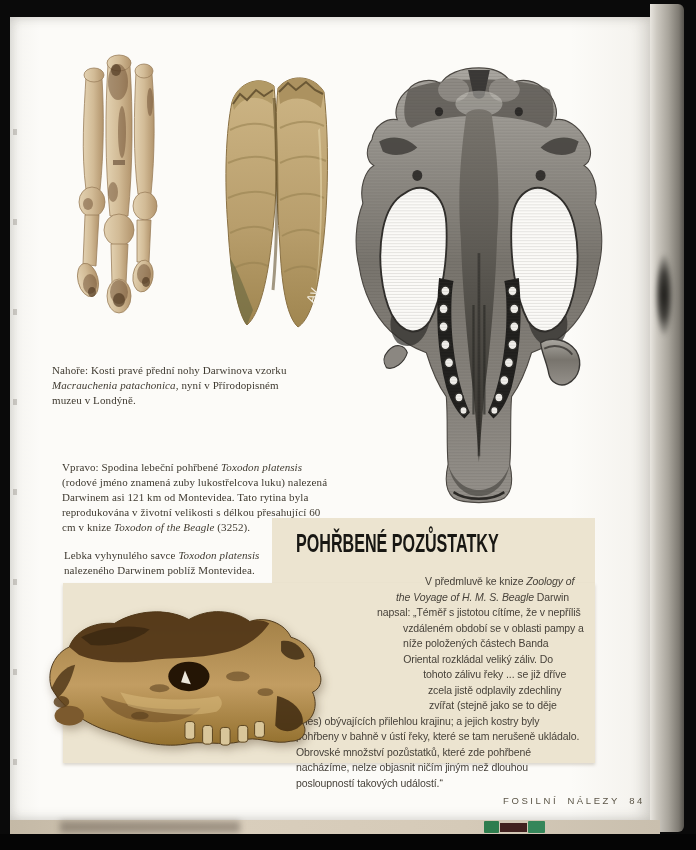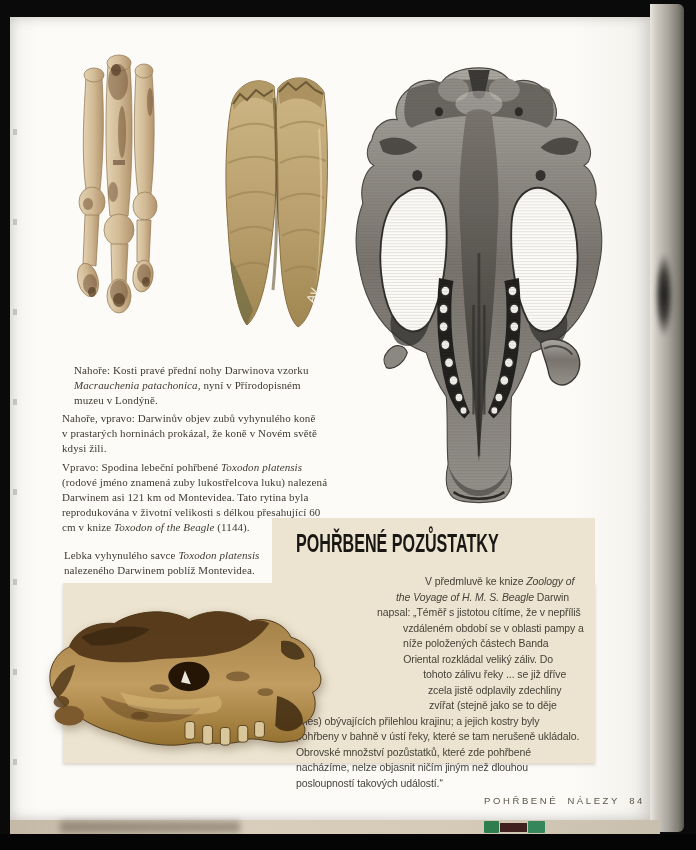--- a/index.html
+++ b/index.html
@@ -22,21 +22,21 @@
   .bottom-strip-shadow{position:absolute;left:60px;top:821px;width:180px;height:12px;
         background:rgba(90,80,68,.45);filter:blur(3px);}
   .bottom-black{position:absolute;left:0;top:834px;width:696px;height:16px;background:#050505;}
   .tab-green1{position:absolute;left:484px;top:821px;width:15px;height:12px;background:#2f7d4e;border-radius:1px;}
   .tab-green2{position:absolute;left:528px;top:821px;width:17px;height:12px;background:#35865a;border-radius:1px;}
   .tab-maroon{position:absolute;left:500px;top:823px;width:27px;height:9px;background:#41211f;}
   
   .cap{position:absolute;font-family:"Liberation Serif","DejaVu Serif",serif;
        font-size:11px;line-height:15px;color:#3e392f;letter-spacing:.1px;}
   .cap i{font-style:italic;}
-  #cap1{left:74px;top:352px;width:256px;}
+  #cap1{left:52px;top:352px;width:256px;}
   #cap2{left:62px;top:400px;width:256px;}
   #cap3{left:62px;top:449px;width:268px;}
   #cap4{left:64px;top:537px;width:206px;}
   
   .boxA{position:absolute;left:272px;top:518px;width:323px;height:245px;background:#ece4d0;}
   .boxB{position:absolute;left:63px;top:583px;width:532px;height:180px;background:#ece4d0;
         box-shadow:0 2px 3px rgba(120,105,80,.25);}
   .box-heading{position:absolute;left:296px;top:528px;height:30px;white-space:nowrap;
         font-size:26px;font-weight:bold;color:#181713;letter-spacing:0;
         transform:scaleX(.62);transform-origin:left top;}
@@ -248,23 +248,22 @@
       C250,72 236,64 224,66 C228,58 224,44 212,36 C204,26 186,24 176,30
       C170,20 160,14 140,14 Z"></path>
 
     <path fill="#8b8781" stroke="#3a3835" stroke-width="1.2" d="M40,298 C48,290 58,292 61,300 C58,310 46,318 38,315 C33,308 35,303 40,298 Z"></path>
     <path fill="url(#skullBase)" stroke="#3a3835" stroke-width="1.5" d="M208,290 C220,283 238,287 247,298 C255,310 251,325 238,331 C229,335 219,330 217,321 C215,310 209,300 208,290 Z"></path>
     <path d="M212,296 C222,291 236,293 243,302" fill="none" stroke="#2c2a27" stroke-width="2" opacity=".7"></path>
   </svg>
 
   <p class="cap" id="cap1"><span>Nahoře: Kosti pravé přední nohy Darwinova vzorku </span><i>Macrauchenia patachonica</i><span>, nyní v Přírodopisném muzeu v Londýně.</span></p>
 
-  <p class="cap" id="cap2"><span>Nahoře, vpravo: Darwinův objev zubů vyhynulého koně v prastarých horninách prokázal, že koně v Novém světě kdysi žili.</span></p>
-
-  <p class="cap" id="cap3"><span>Vpravo: Spodina lebeční pohřbené </span><i>Toxodon platensis</i><span> (rodové jméno znamená zuby lukostřelcova luku) nalezená Darwinem asi 121 km od Montevidea. Tato rytina byla reprodukována v životní velikosti s délkou přesahující 60 cm v knize </span><i>Toxodon of the Beagle</i><span> (1144).</span></p>
+
+  <p class="cap" id="cap3"><span>Vpravo: Spodina lebeční pohřbené </span><i>Toxodon platensis</i><span> (rodové jméno znamená zuby lukostřelcova luku) nalezená Darwinem asi 121 km od Montevidea. Tato rytina byla reprodukována v životní velikosti s délkou přesahující 60 cm v knize </span><i>Toxodon of the Beagle</i><span> (3252).</span></p>
 
   <div class="boxA"></div>
   <div class="boxB"></div>
 
   <p class="cap" id="cap4"><span>Lebka vyhynulého savce </span><i>Toxodon platensis</i><span> nalezeného Darwinem poblíž Montevidea.</span></p>
 
   <div class="box-heading">POHŘBENÉ POZŮSTATKY</div>
 
   <div class="box-body"><div class="skull-spacer"></div><span>V předmluvě ke knize </span><i>Zoology of the Voyage of H. M. S. Beagle</i><span> Darwin napsal: „Téměř s jistotou cítíme, že v nepříliš vzdáleném období se v oblasti pampy a níže položených částech Banda Oriental rozkládal veliký záliv. Do tohoto zálivu řeky ... se již dříve zcela jistě odplavily zdechliny zvířat (stejně jako se to děje dnes) obývajících přilehlou krajinu; a jejich kostry byly pohřbeny v bahně v ústí řeky, které se tam nerušeně ukládalo. Obrovské množství pozůstatků, které zde pohřbené nacházíme, nelze objasnit ničím jiným než dlouhou posloupností takových událostí.“</span></div>
 
@@ -309,15 +308,15 @@
     <ellipse cx="28" cy="120" rx="15" ry="10" fill="#7c5a2e"></ellipse>
     <ellipse cx="20" cy="106" rx="8" ry="6" fill="#573b18" opacity=".8"></ellipse>
     <g fill="#4e3517" opacity=".5">
       <ellipse cx="120" cy="92" rx="10" ry="4"></ellipse>
         <ellipse cx="200" cy="80" rx="12" ry="5"></ellipse>
       <ellipse cx="228" cy="96" rx="8" ry="4"></ellipse>
         <ellipse cx="100" cy="120" rx="9" ry="4"></ellipse>
     </g>
   </svg>
 
-  <div class="footer"><span>POHŘBENÉ NÁLEZY</span>&nbsp;<span>84</span></div>
+  <div class="footer"><span>FOSILNÍ NÁLEZY</span>&nbsp;<span>84</span></div>
 
 </div>
 
 </body></html>

